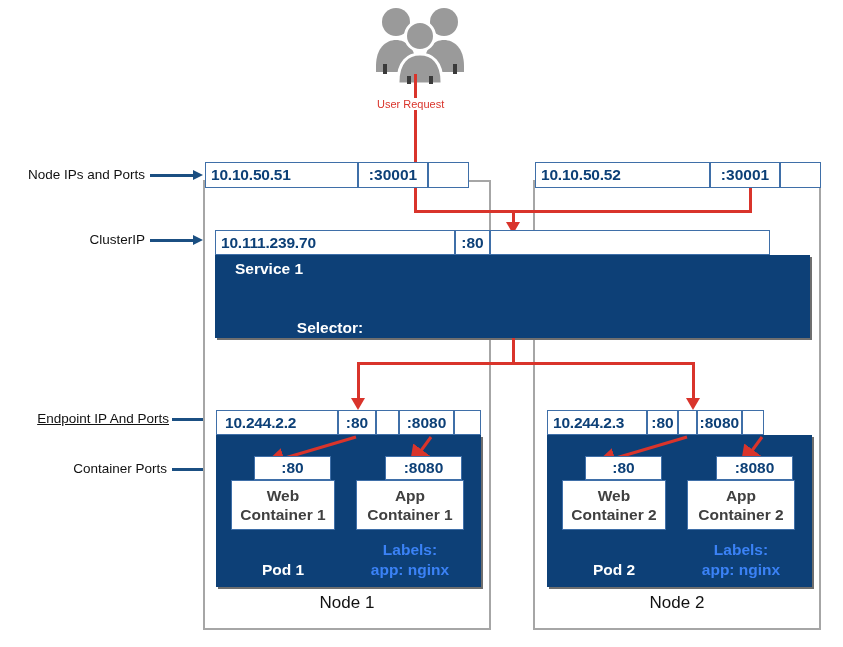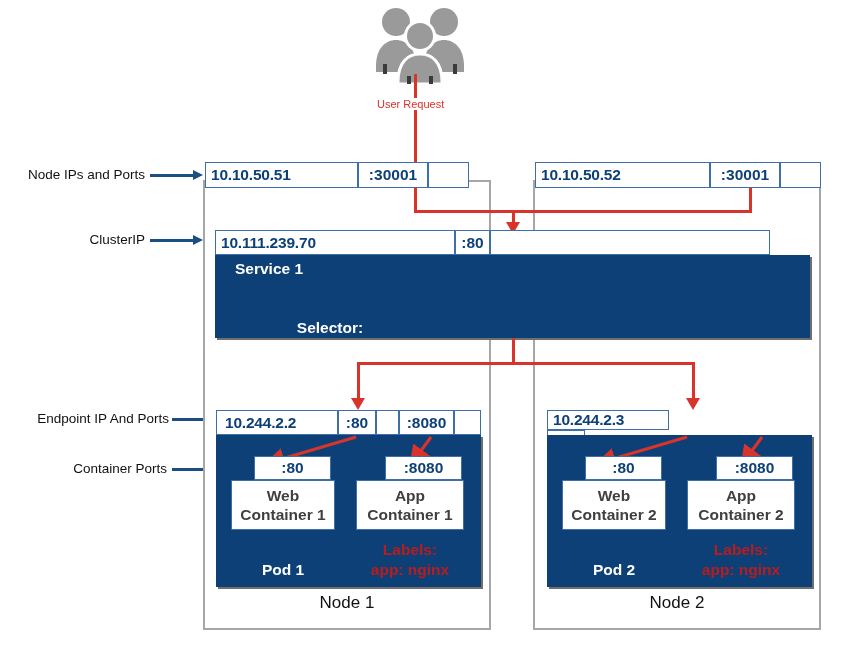--- a/index.html
+++ b/index.html
@@ -61,21 +61,21 @@
   
   .pod-body{
     position:absolute;background:#0d4077;box-sizing:border-box;
     box-shadow:2px 2px 0 #6f6f6f;
   }
   .pod-name{
     position:absolute;color:#fff;font-weight:bold;font-size:15.5px;
     text-align:center;
   }
   .pod-labels{
-    position:absolute;color:#b91c1c;font-weight:bold;font-size:15.5px;
+    position:absolute;color:#3b82f6;font-weight:bold;font-size:15.5px;
     text-align:center;line-height:1.3;
   }
   .cport{
     position:absolute;background:#fff;border:1px solid #3f6fa8;
     box-sizing:border-box;color:#0d4077;font-weight:bold;font-size:15.5px;
     display:flex;align-items:center;justify-content:center;
   }
   .cbox{
     position:absolute;background:#fff;border:1px solid #3f6fa8;
     box-sizing:border-box;color:#404040;font-weight:bold;font-size:15.5px;
@@ -127,21 +127,21 @@
 <div class="rl v" style="left:414px;top:74px;width:3px;height:96px;"></div>
 <div class="rhead" style="left:408px;top:162px;"></div>
 <div class="user-req" style="left:374px;top:98px;">User Request</div>
 
 <div class="side-label" style="left:10px;top:167px;width:135px;">Node IPs and Ports</div>
 <div class="side-arrow" style="left:150px;top:174px;width:44px;"></div>
 
 <div class="side-label" style="left:10px;top:232px;width:135px;">ClusterIP</div>
 <div class="side-arrow" style="left:150px;top:239px;width:44px;"></div>
 
-<div class="side-label" style="left:4px;top:411px;width:165px;">Endpoint IP And Ports</div>
+<div class="side-label" style="left:4px;top:411px;width:165px;text-decoration:underline;">Endpoint IP And Ports</div>
 <div class="side-arrow" style="left:172px;top:418px;width:33px;"></div>
 
 <div class="side-label" style="left:20px;top:461px;width:147px;">Container Ports</div>
 <div class="side-arrow" style="left:172px;top:468px;width:33px;"></div>
 
 <div class="node-frame" style="left:203px;top:180px;width:288px;height:450px;"></div>
 <div class="node-frame" style="left:533px;top:180px;width:288px;height:450px;"></div>
 
 <div class="node-caption" style="left:203px;top:593px;width:288px;">Node 1</div>
 <div class="node-caption" style="left:533px;top:593px;width:288px;">Node 2</div>
@@ -219,21 +219,21 @@
     <div>Container 1</div>
   </div>
 </div>
 
 <div class="pod-name" style="left:231px;top:561px;width:104px;">Pod 1</div>
 <div class="pod-labels" style="left:356px;top:540px;width:108px;">
   <div>Labels:</div>
   <div>app: nginx</div>
 </div>
 
-<div class="strip" style="left:547px;top:410px;width:265px;height:25px;flex-direction:column;">
+<div class="strip" style="left:547px;top:410px;width:217px;height:25px;">
   <div class="cell ip" style="width:122px;">10.244.2.3</div>
   <div class="cell port" style="width:38px;">:80</div>
   <div class="cell blank" style="width:23px;"></div>
   <div class="cell port" style="width:55px;">:8080</div>
   <div class="cell blank" style="width:27px;"></div>
 </div>
 
 <div class="pod-body" style="left:547px;top:435px;width:265px;height:152px;"></div>
 
 <svg class="abs" style="left:547px;top:435px;" width="265" height="152" viewBox="0 0 265 152">

